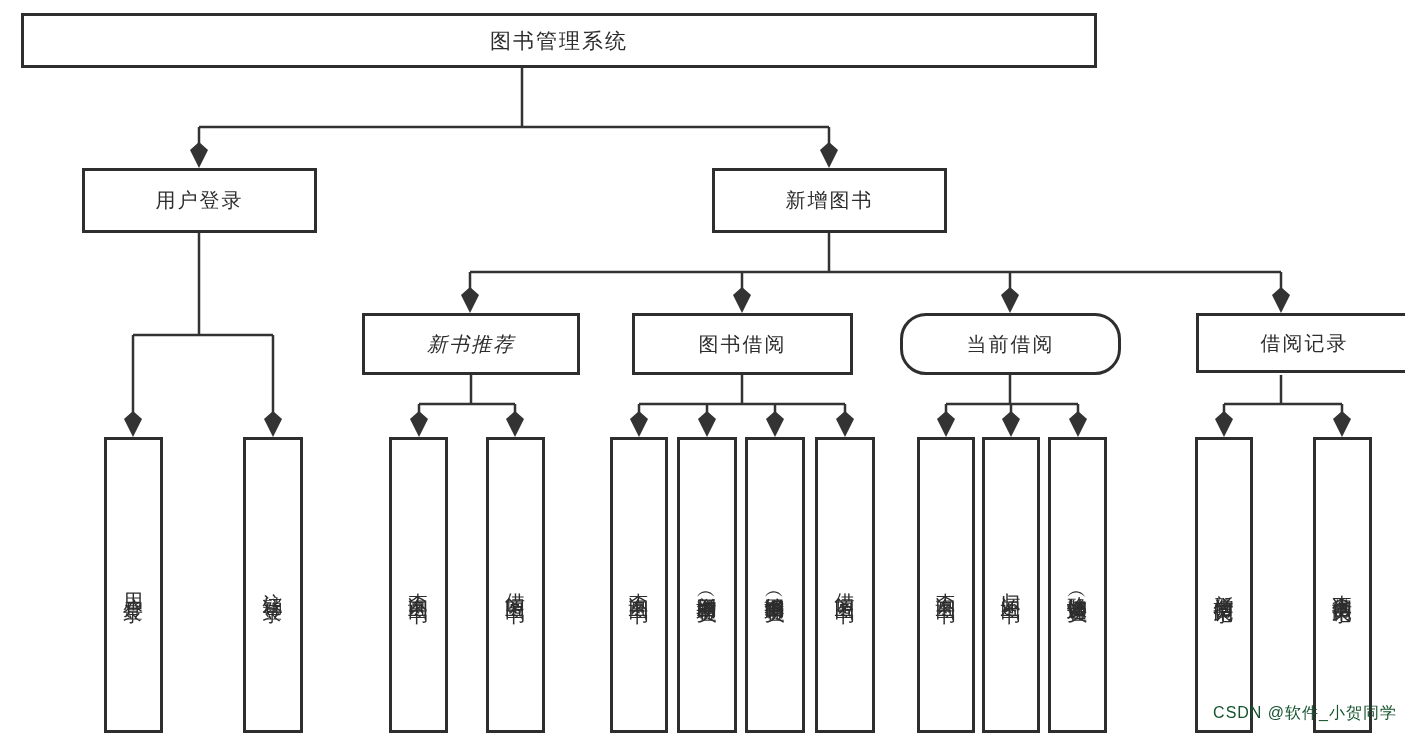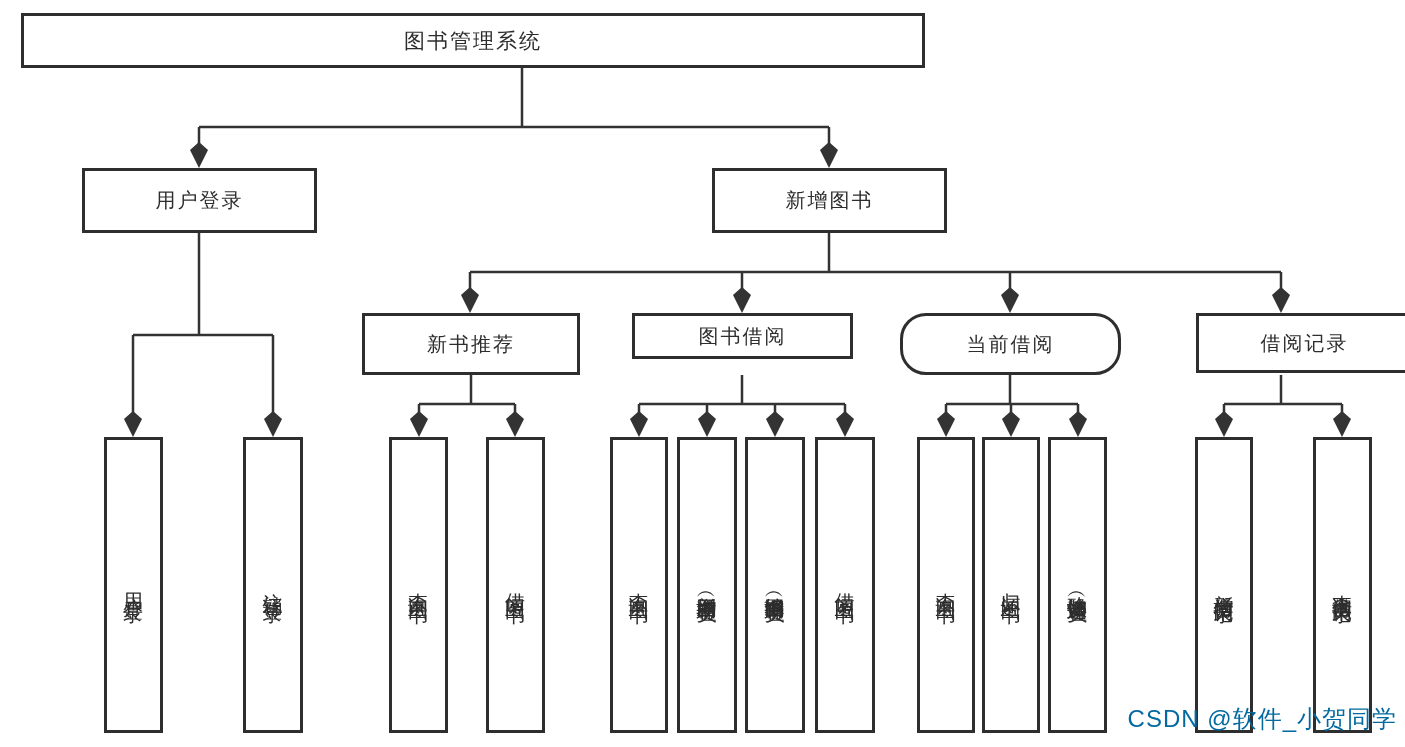--- a/index.html
+++ b/index.html
@@ -39,23 +39,23 @@
   .leaf > span {
     writing-mode: vertical-rl;
     font-size: 20px;
     letter-spacing: 4px;
     line-height: 1.1;
     white-space: nowrap;
   }
   .watermark {
     position: absolute;
     right: 8px;
-    bottom: 12px;
-    font-size: 24px;
-    color: #0369a1;
+    bottom: 23px;
+    font-size: 16px;
+    color: #14532d;
     letter-spacing: 1px;
     z-index: 3;
   }
 </style>
 </head>
 <body>
 
 <div class="stage">
 
   <svg class="connectors" viewBox="0 0 1405 747" xmlns="http://www.w3.org/2000/svg">
@@ -94,35 +94,35 @@
       <use href="#ah" x="775" y="437"></use>
         <use href="#ah" x="845" y="437"></use>
       <use href="#ah" x="946" y="437"></use>
         <use href="#ah" x="1011" y="437"></use>
       <use href="#ah" x="1078" y="437"></use>
         <use href="#ah" x="1224" y="437"></use>
       <use href="#ah" x="1342" y="437"></use>
     </g>
   </svg>
 
-  <div class="node" style="left:21px; top:13px; width:904px; height:55px; font-size:21px;">
+  <div class="node" style="left:21px; top:13px; width:1076px; height:55px; font-size:21px;">
     <span>图书管理系统</span>
   </div>
 
   <div class="node" style="left:82px; top:168px; width:235px; height:65px;">
     <span>用户登录</span>
   </div>
   <div class="node" style="left:712px; top:168px; width:235px; height:65px;">
     <span>新增图书</span>
   </div>
 
-  <div class="node" style="left:362px; top:313px; width:218px; height:62px;">
+  <div class="node" style="left:362px; top:313px; width:218px; height:62px;font-style:italic;">
     <span>新书推荐</span>
   </div>
-  <div class="node" style="left:632px; top:313px; width:221px; height:46px;">
+  <div class="node" style="left:632px; top:313px; width:221px; height:62px;">
     <span>图书借阅</span>
   </div>
   <div class="node" style="left:900px; top:313px; width:221px; height:62px;border-radius:26px;">
     <span>当前借阅</span>
   </div>
   <div class="node" style="left:1172px; top:313px; width:217px; height:60px;margin-left:24px;">
     <span>借阅记录</span>
   </div>
 
   <div class="leaf" style="left:104px; top:437px; width:59px; height:296px;">

